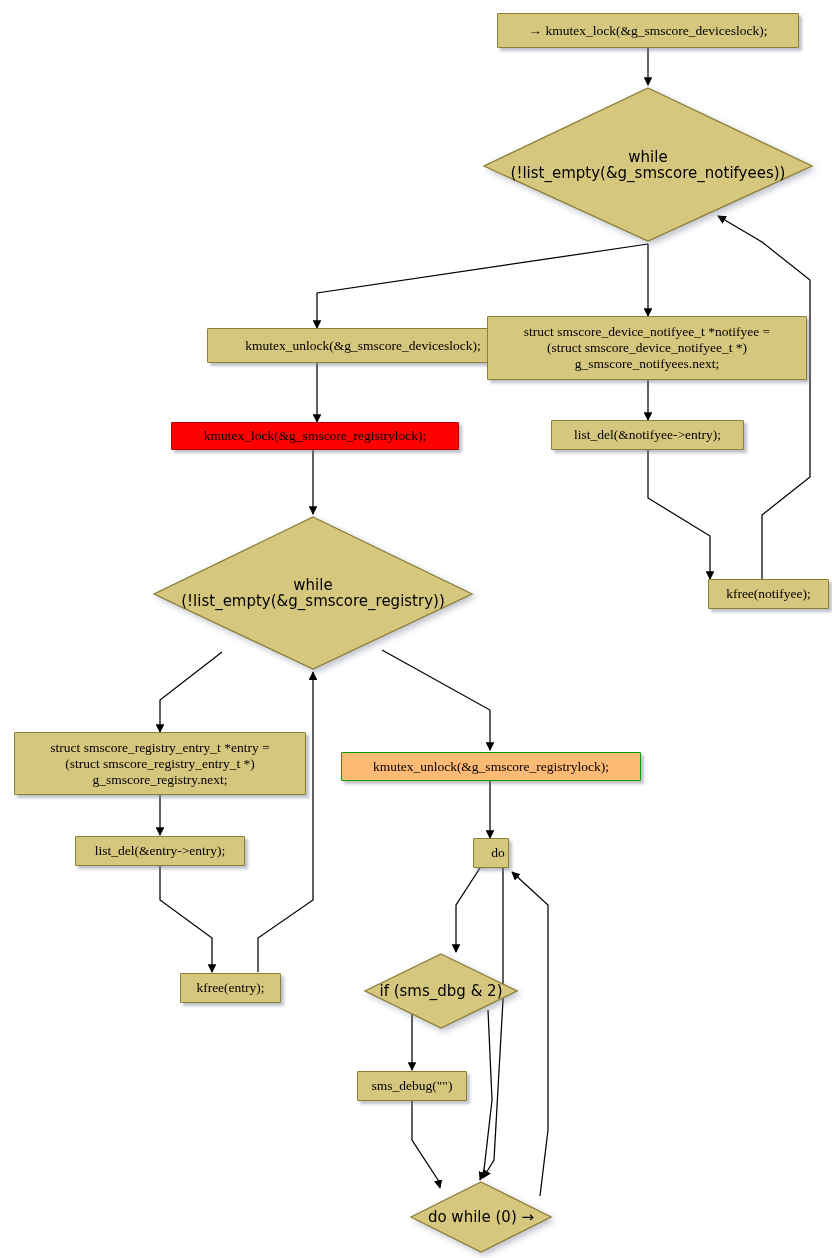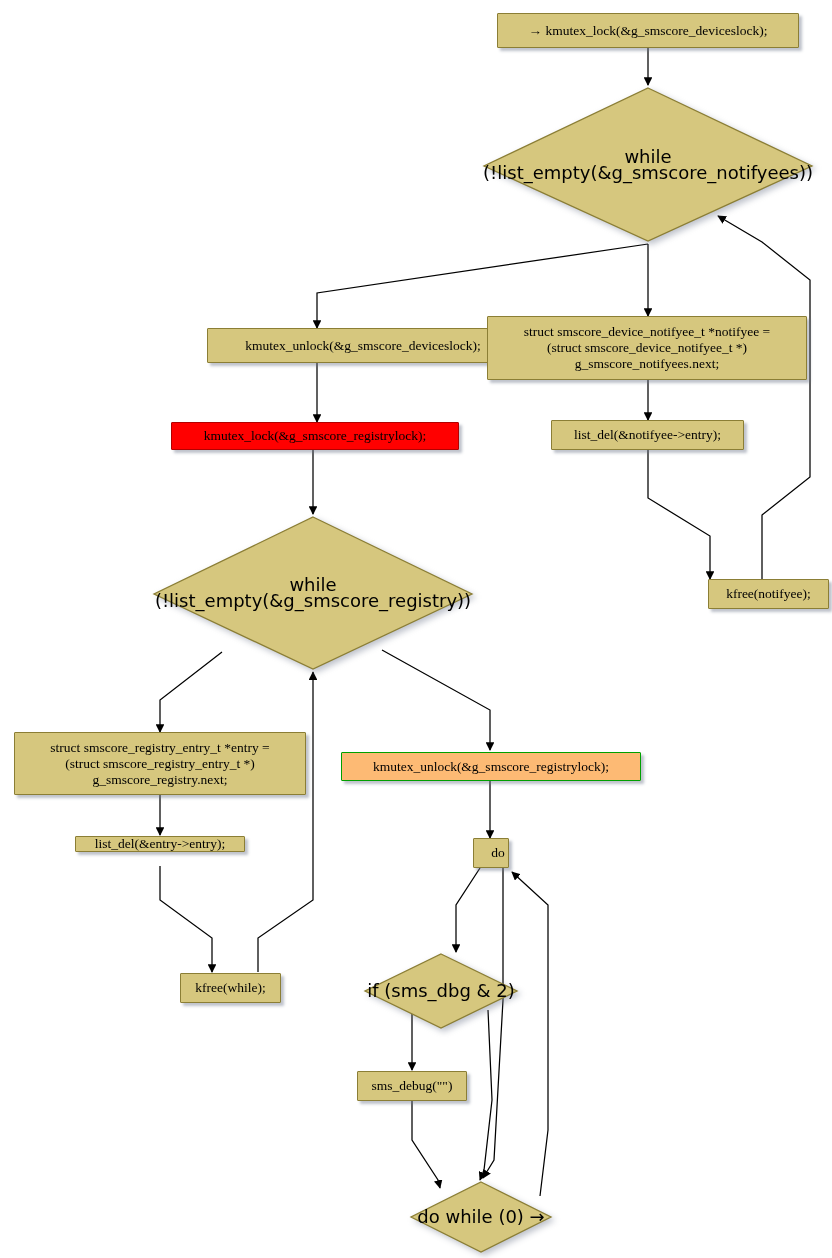--- a/index.html
+++ b/index.html
@@ -59,21 +59,21 @@
     overflow:visible;
   }
   .diamond-label{
     position:absolute;
     left:0; top:0;
     width:100%; height:100%;
     display:flex;
     align-items:center;
     justify-content:center;
     text-align:center;
-    font-size:18px;
+    font-size:15px;
     line-height:16px;
     color:#000;
     white-space:pre;
     pointer-events:none;
   }
 </style>
 </head>
 <body>
 
 <div id="canvas">
@@ -169,26 +169,26 @@
     <div class="diamond-label">while
 (!list_empty(&amp;g_smscore_registry))</div>
   </div>
 
   <div class="node rect" style="left:14px; top:732px; width:292px; height:63px;">
     <span>struct smscore_registry_entry_t *entry =
 (struct smscore_registry_entry_t *)
 g_smscore_registry.next;</span>
   </div>
 
-  <div class="node rect" style="left:75px; top:836px; width:170px; height:16px;">
+  <div class="node rect" style="left:75px; top:836px; width:170px; height:30px;">
     <span>list_del(&amp;entry-&gt;entry);</span>
   </div>
 
   <div class="node rect" style="left:180px; top:973px; width:101px; height:30px;">
-    <span>kfree(while);</span>
+    <span>kfree(entry);</span>
   </div>
 
   <div class="node rect ok" style="left:341px; top:752px; width:300px; height:29px;">
     <span>kmutex_unlock(&amp;g_smscore_registrylock);</span>
   </div>
 
   <div class="node rect" style="left:473px; top:838px; width:36px; height:30px;padding-left:23px;">
     <span>do</span>
   </div>
 

